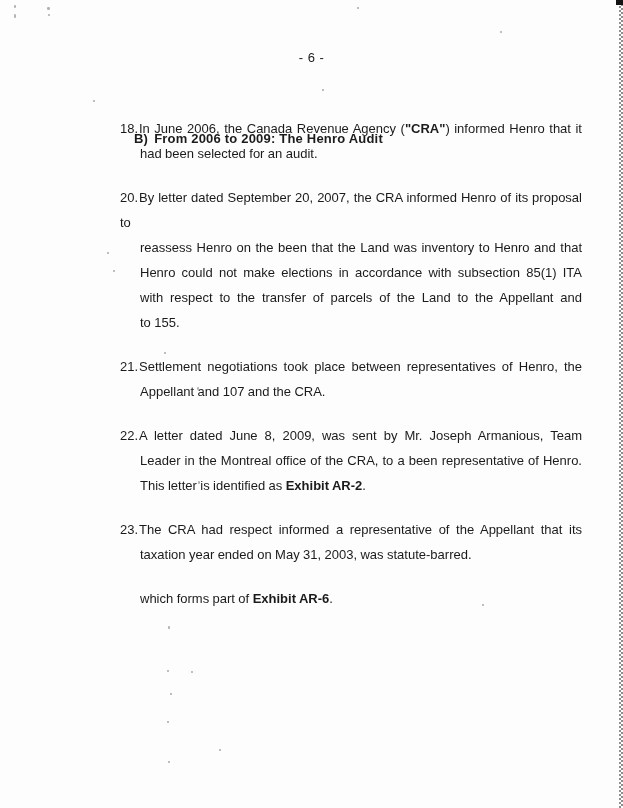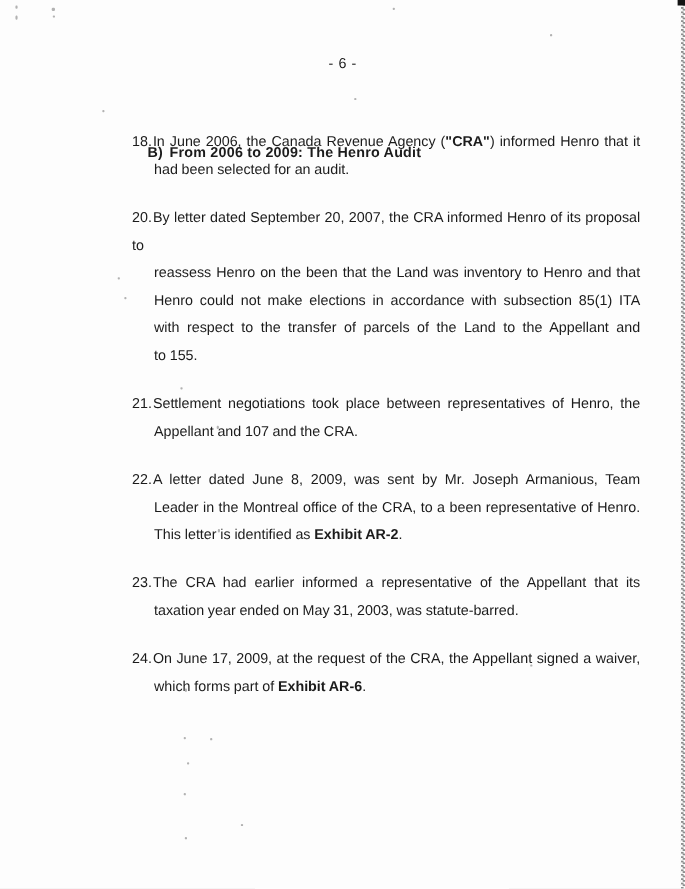--- a/index.html
+++ b/index.html
@@ -93,25 +93,24 @@
       <div class="para">
         <div class="line first just"><span class="num">21.</span><span>Settlement negotiations took place between representatives of Henro, the</span></div>
         <div class="line"><span>Appellant and 107 and the CRA.</span></div>
       </div>
       <div class="para">
         <div class="line first just"><span class="num">22.</span><span>A letter dated June 8, 2009, was sent by Mr. Joseph Armanious, Team</span></div>
         <div class="line just"><span>Leader in the Montreal office of the CRA, to a been representative of Henro.</span></div>
         <div class="line"><span>This letter is identified as </span><span class="b">Exhibit AR-2</span><span>.</span></div>
       </div>
       <div class="para">
-        <div class="line first just"><span class="num">23.</span><span>The CRA had earlier informed a representative of the Appellant that its</span></div>
+        <div class="line first just"><span class="num">23.</span><span>The CRA had respect informed a representative of the Appellant that its</span></div>
         <div class="line"><span>taxation year ended on May 31, 2003, was statute-barred.</span></div>
       </div>
       <div class="para">
-        <div class="line first just"><span class="num">24.</span><span>On June 17, 2009, at the request of the CRA, the Appellant signed a waiver,</span></div>
         <div class="line"><span>which forms part of </span><span class="b">Exhibit AR-6</span><span>.</span></div>
       </div>
     </div>
 
   <div class="edge-strip"></div>
   <div class="corner-mark"></div>
   <div id="speckles">
       <div class="speck" style="left: 14px; top: 5px; width: 2px; height: 3px;"></div>
       <div class="speck" style="left: 14px; top: 14px; width: 2px; height: 4px;"></div>
       <div class="speck" style="left: 47px; top: 7px; width: 3px; height: 3px;"></div>

